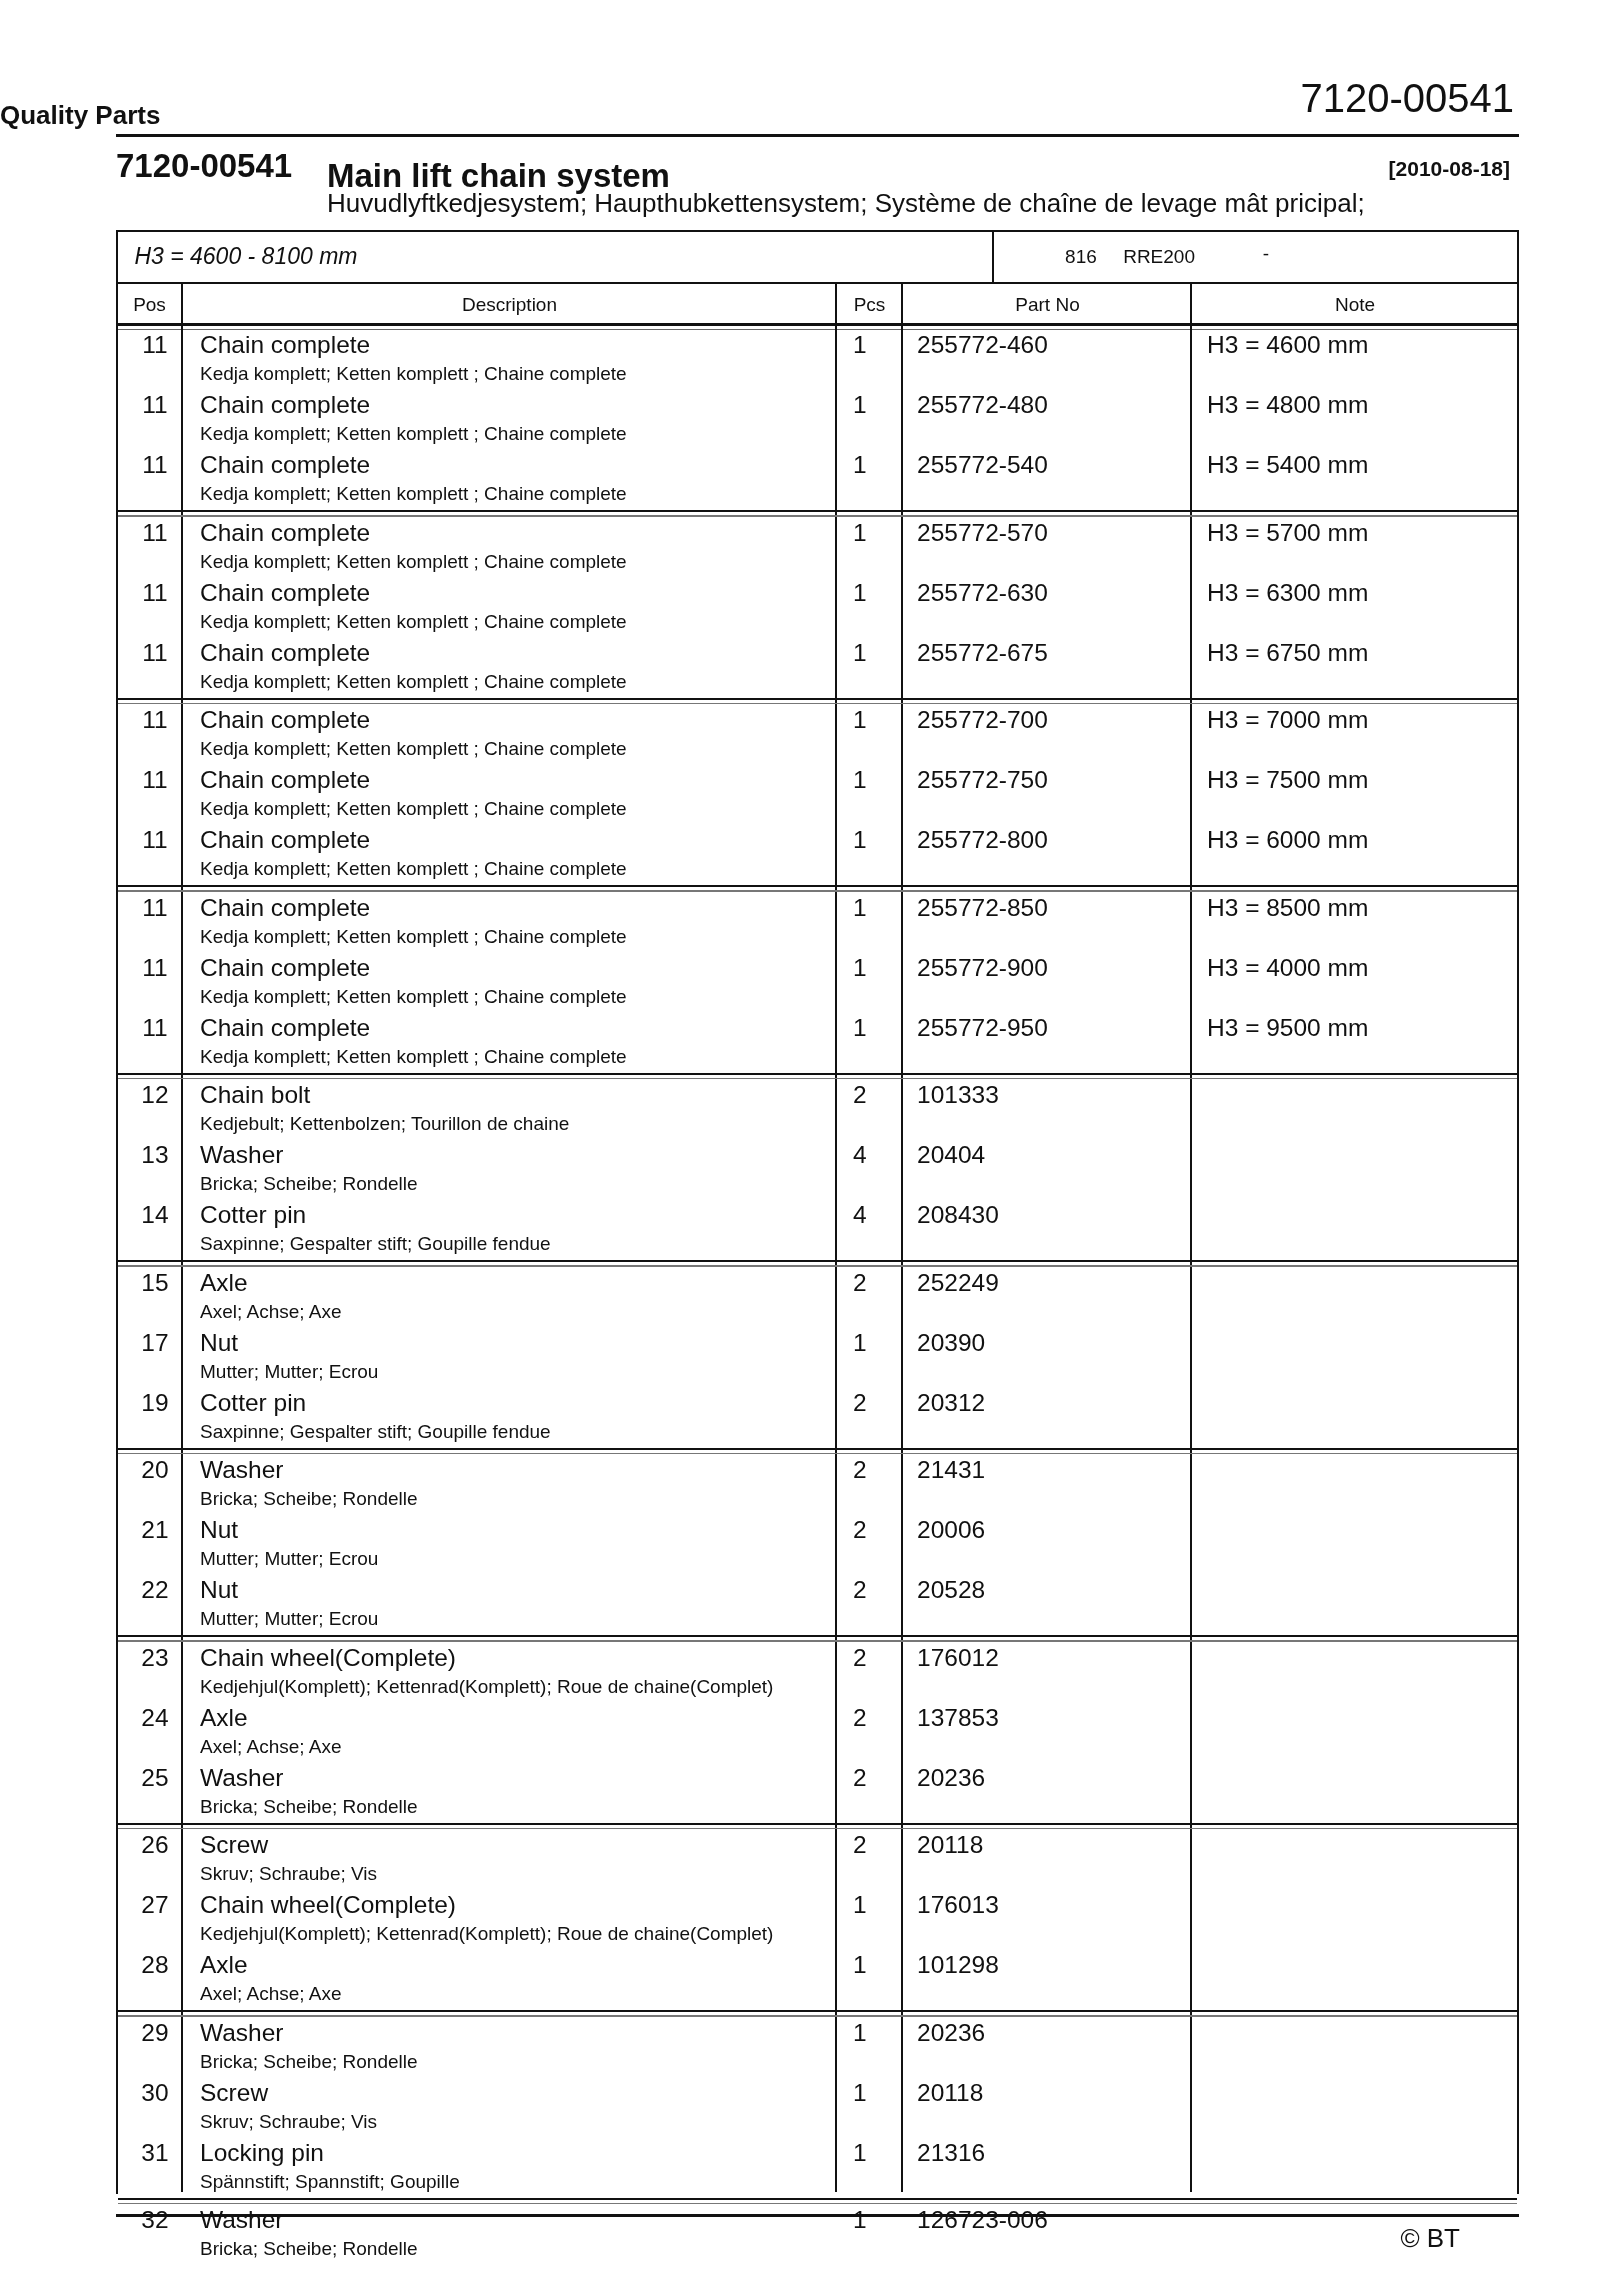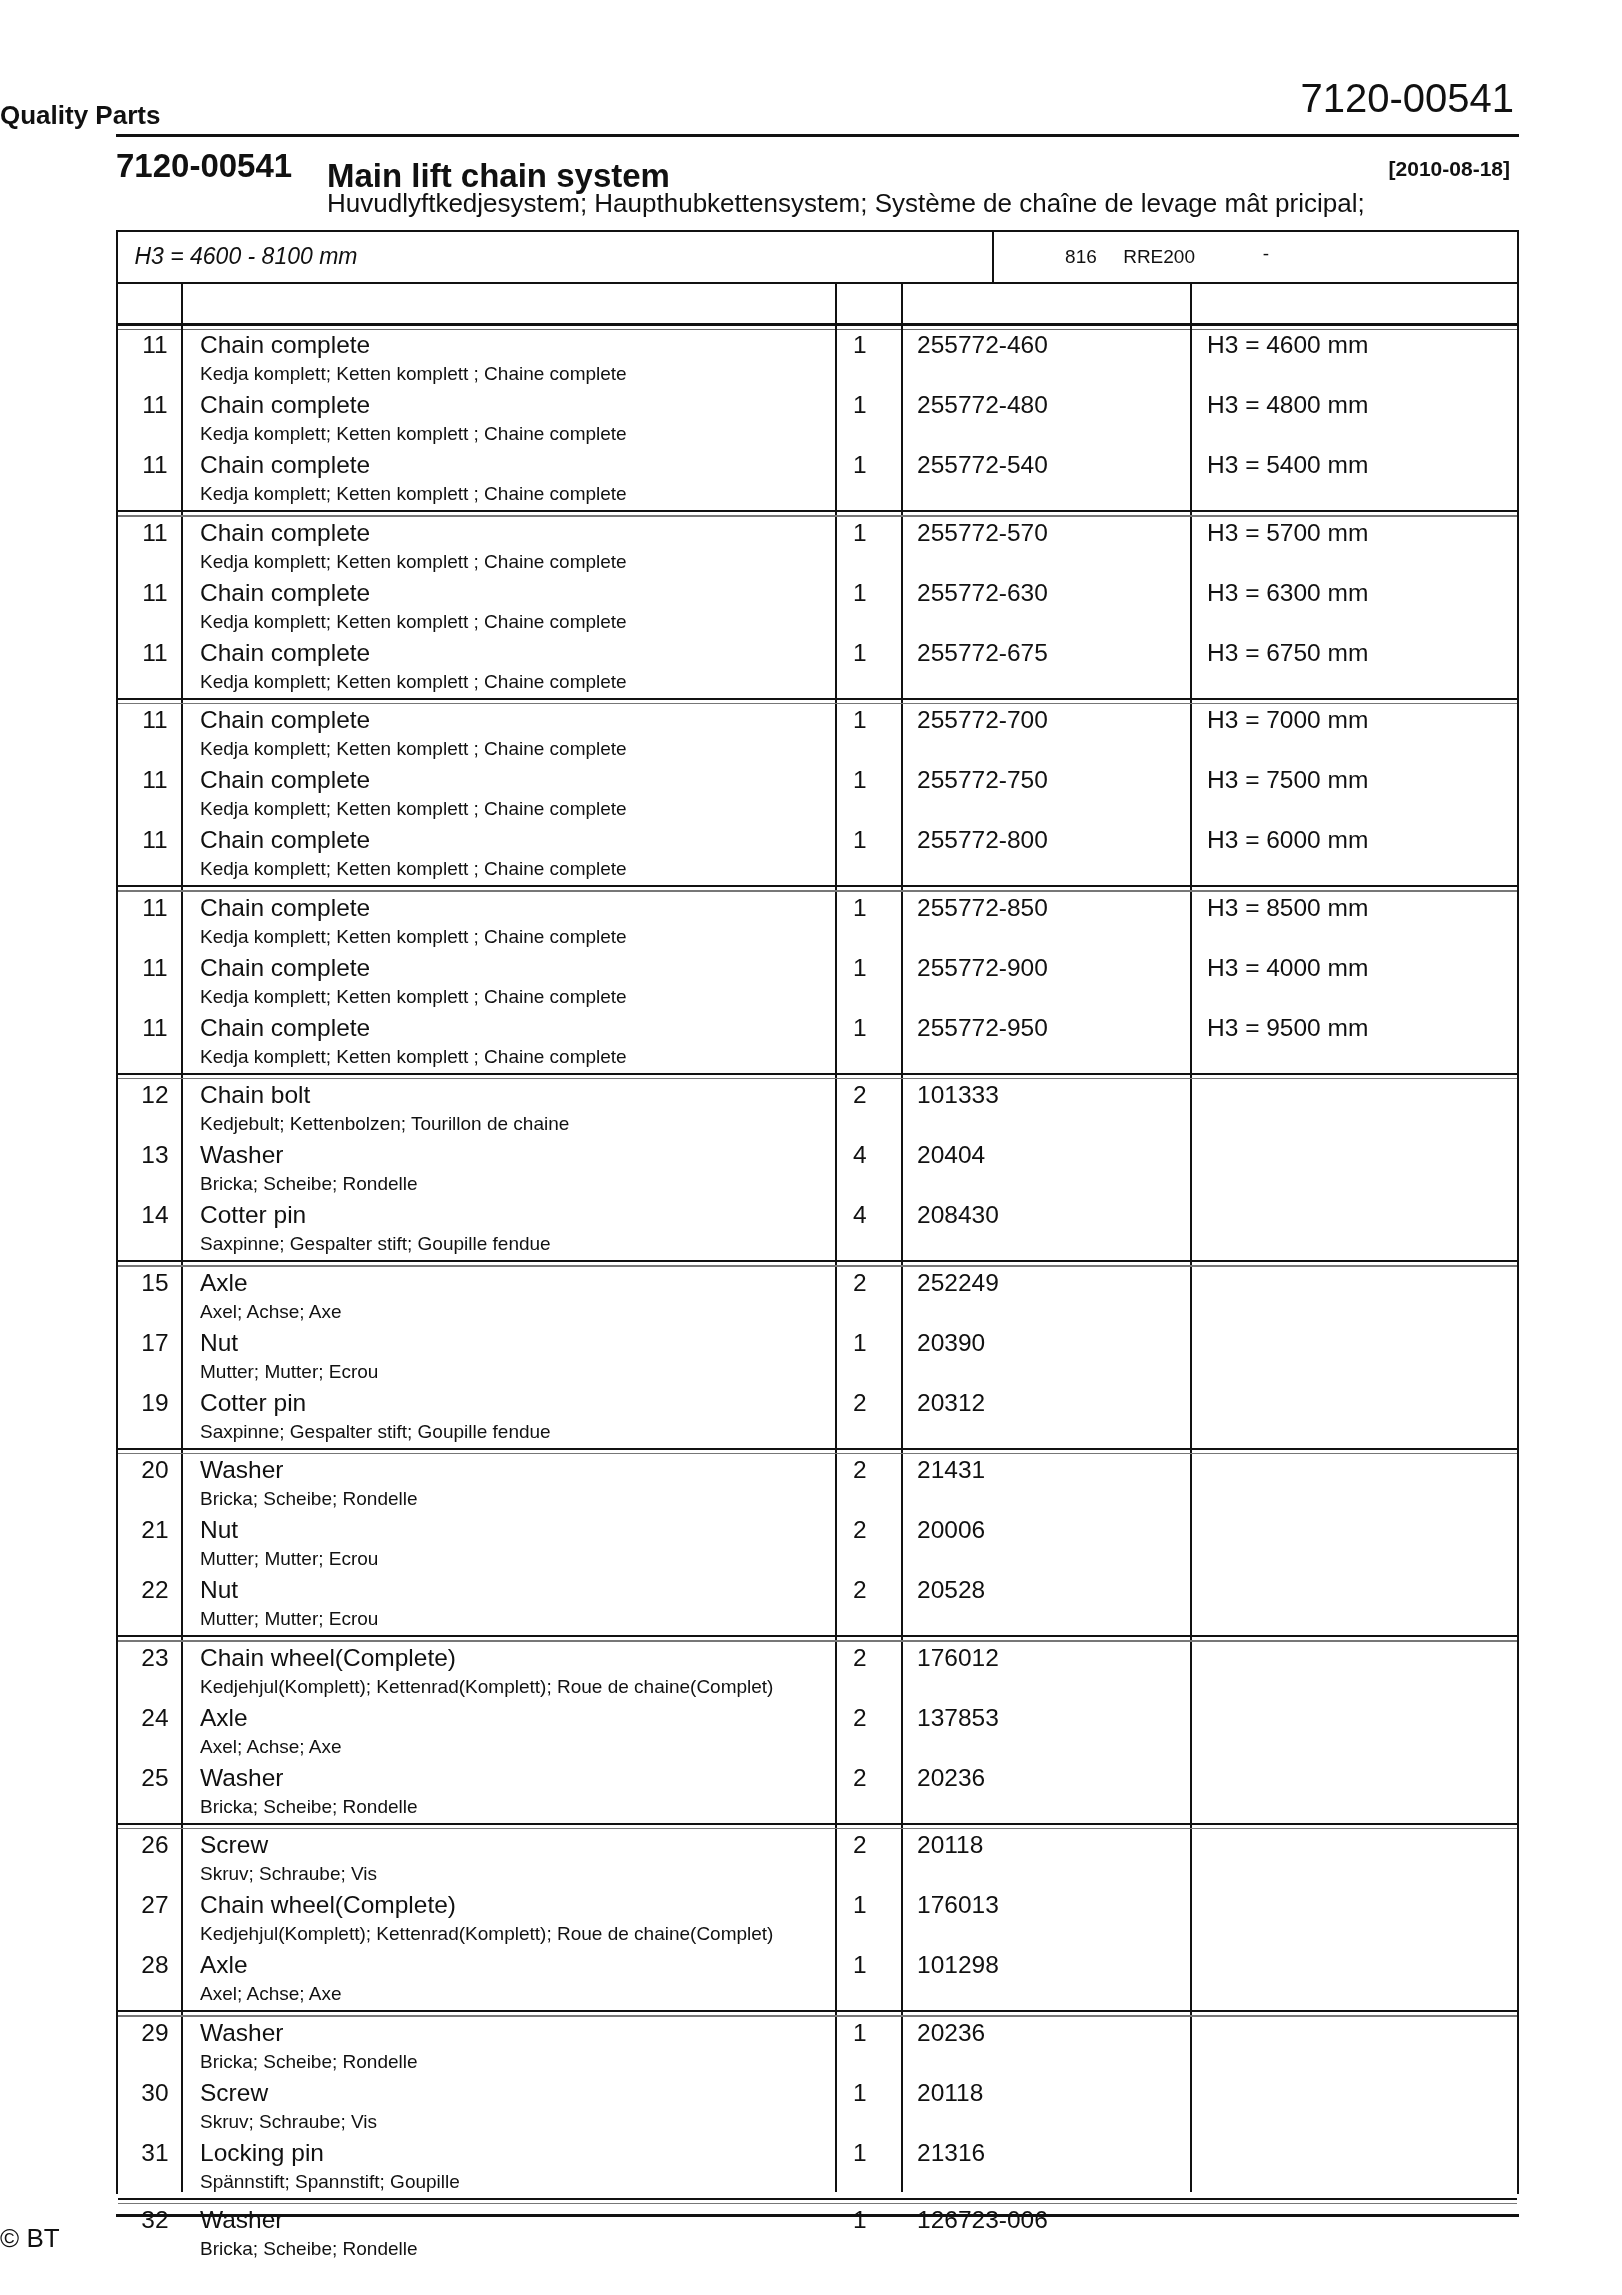--- a/index.html
+++ b/index.html
@@ -39,21 +39,21 @@
   .grp + .grp { margin-top: 5.5px; }
   .item { position: relative; height: 60px; }
   .c-pos { position: absolute; left: 0; width: 74px; top: 1.4px; font-size: 24.5px; text-align: center; }
   .c-desc { position: absolute; left: 82px; top: 1.4px; font-size: 24.5px; }
   .c-desc2 { position: absolute; left: 82px; top: 33px; font-size: 19px; }
   .c-pcs { position: absolute; left: 735px; top: 1.4px; font-size: 24.5px; }
   .c-part { position: absolute; left: 799px; top: 1.4px; font-size: 24.5px; }
   .c-note { position: absolute; left: 1089px; top: 1.4px; font-size: 24.5px; }
 
   #tbl-bottom { left: 116px; width: 1403px; top: 2214px; height: 3.4px; background: #111; }
-  #footer { left: 0; width: 1460px; top: 2223px; text-align: left; font-size: 26px; }
+  #footer { left: 0; width: 1460px; top: 2223px; text-align: right; font-size: 26px; }
 </style>
 </head>
 <body>
 
 <div id="hdr-quality" class="abs">Quality Parts</div>
 <div id="hdr-code" class="abs">7120-00541</div>
 <div id="rule-top" class="abs"></div>
 
 <div id="sec-code" class="abs">7120-00541</div>
 <div id="sec-title" class="abs">Main lift chain system</div>
@@ -65,20 +65,27 @@
     <div id="hbox-left">H3 = 4600 - 8100 mm</div>
     <div id="hbox-div"></div>
     <div id="hbox-model">
       <span>816</span>
       &nbsp;&nbsp;&nbsp;
       <span>RRE200</span>
     </div>
     <div id="hbox-dash">-</div>
   </div>
 
+  <div id="colhead">
+    <div class="ch" style="left:0;width:63px;">Pos</div>
+    <div class="ch" style="left:65px;width:653px;">Description</div>
+    <div class="ch" style="left:719px;width:65px;">Pcs</div>
+    <div class="ch" style="left:785px;width:289px;">Part No</div>
+    <div class="ch" style="left:1074px;width:326px;">Note</div>
+  </div>
   <div id="colhead-rule1"></div>
   <div id="colhead-rule2"></div>
 
   <div class="vline" style="left:63px;"></div>
   <div class="vline" style="left:717px;"></div>
   <div class="vline" style="left:783px;"></div>
   <div class="vline" style="left:1072px;"></div>
 
   <div id="rows">
       <div class="grp">

